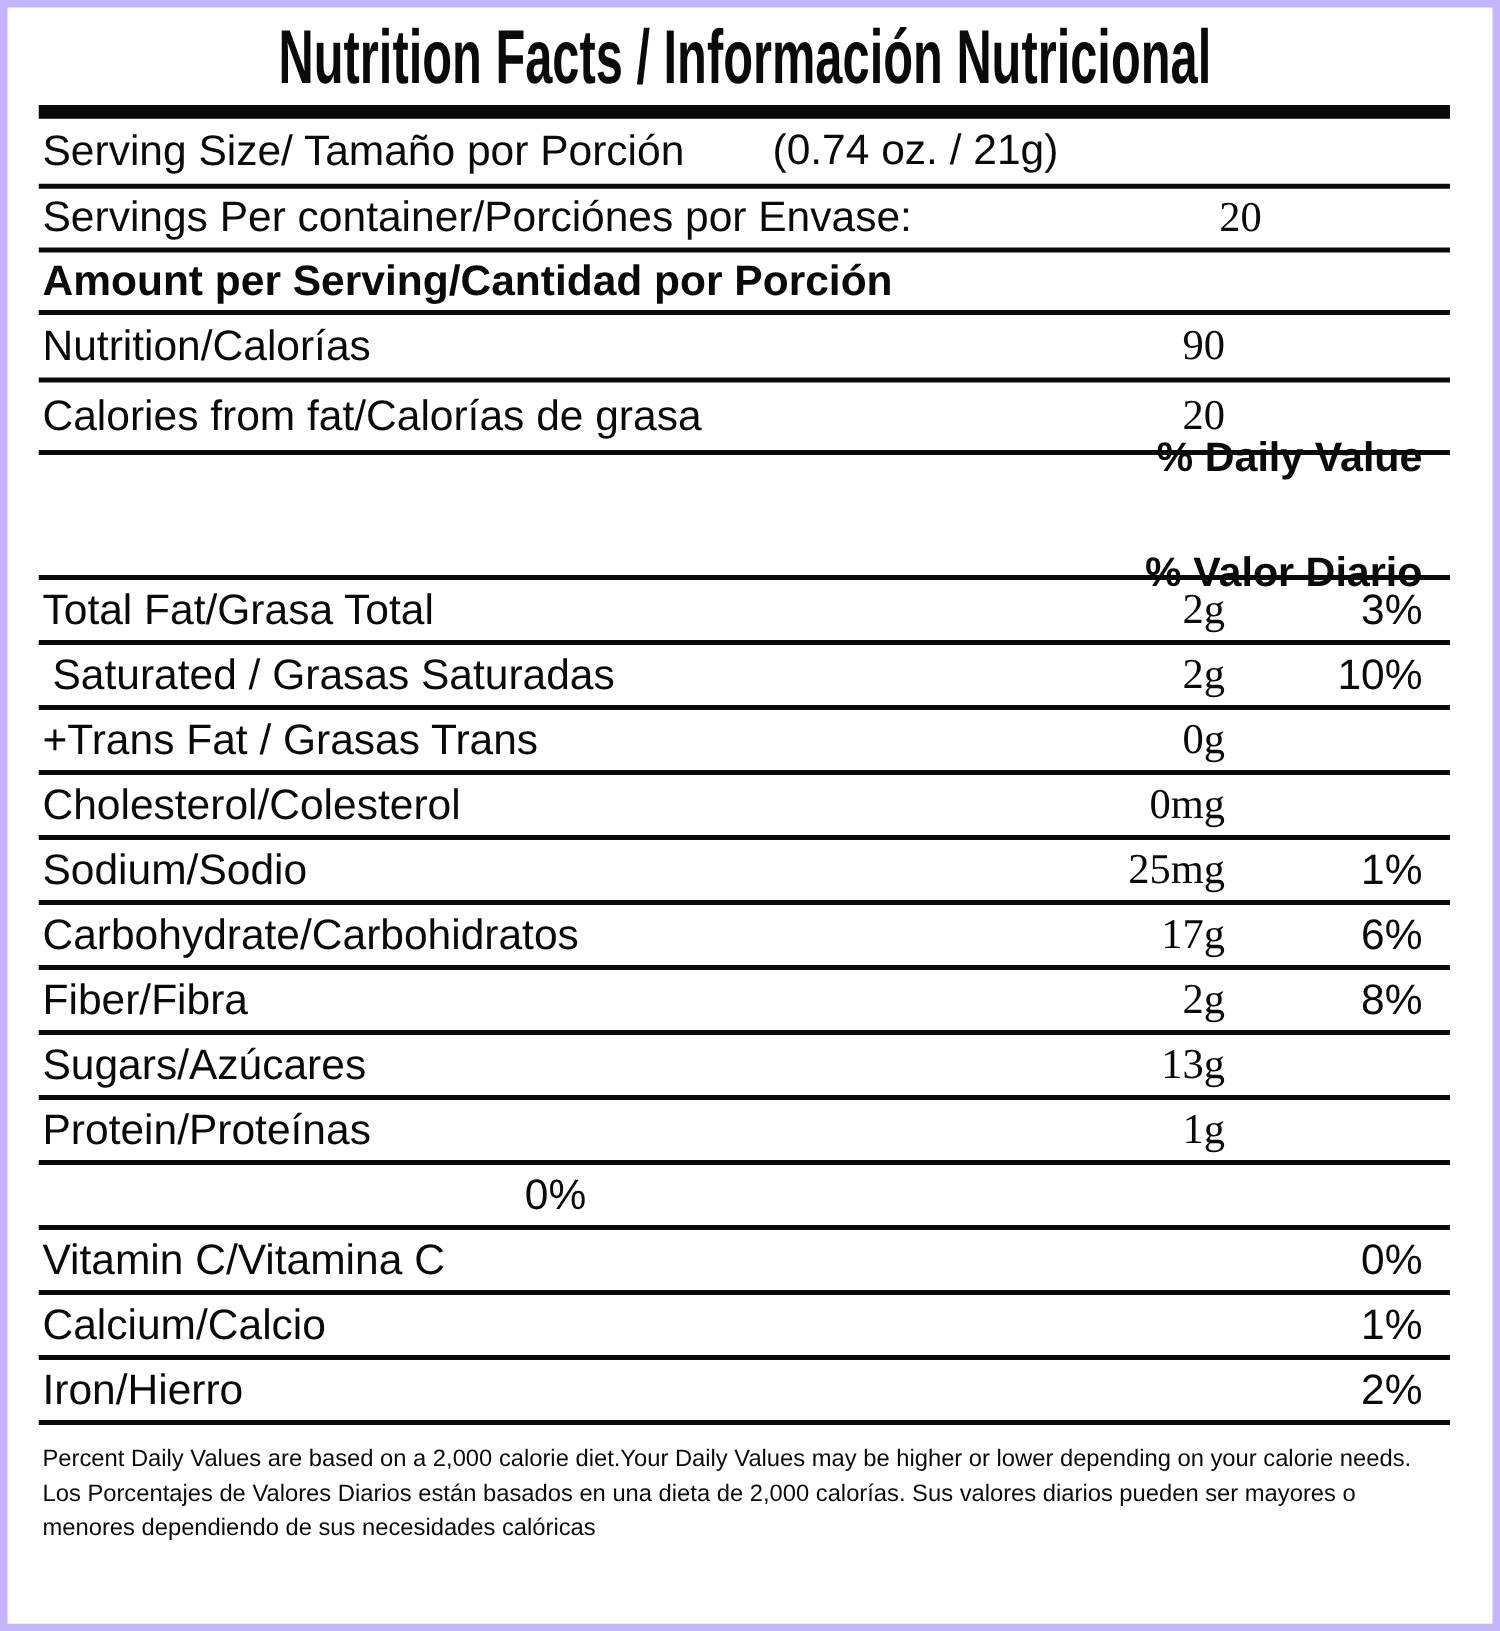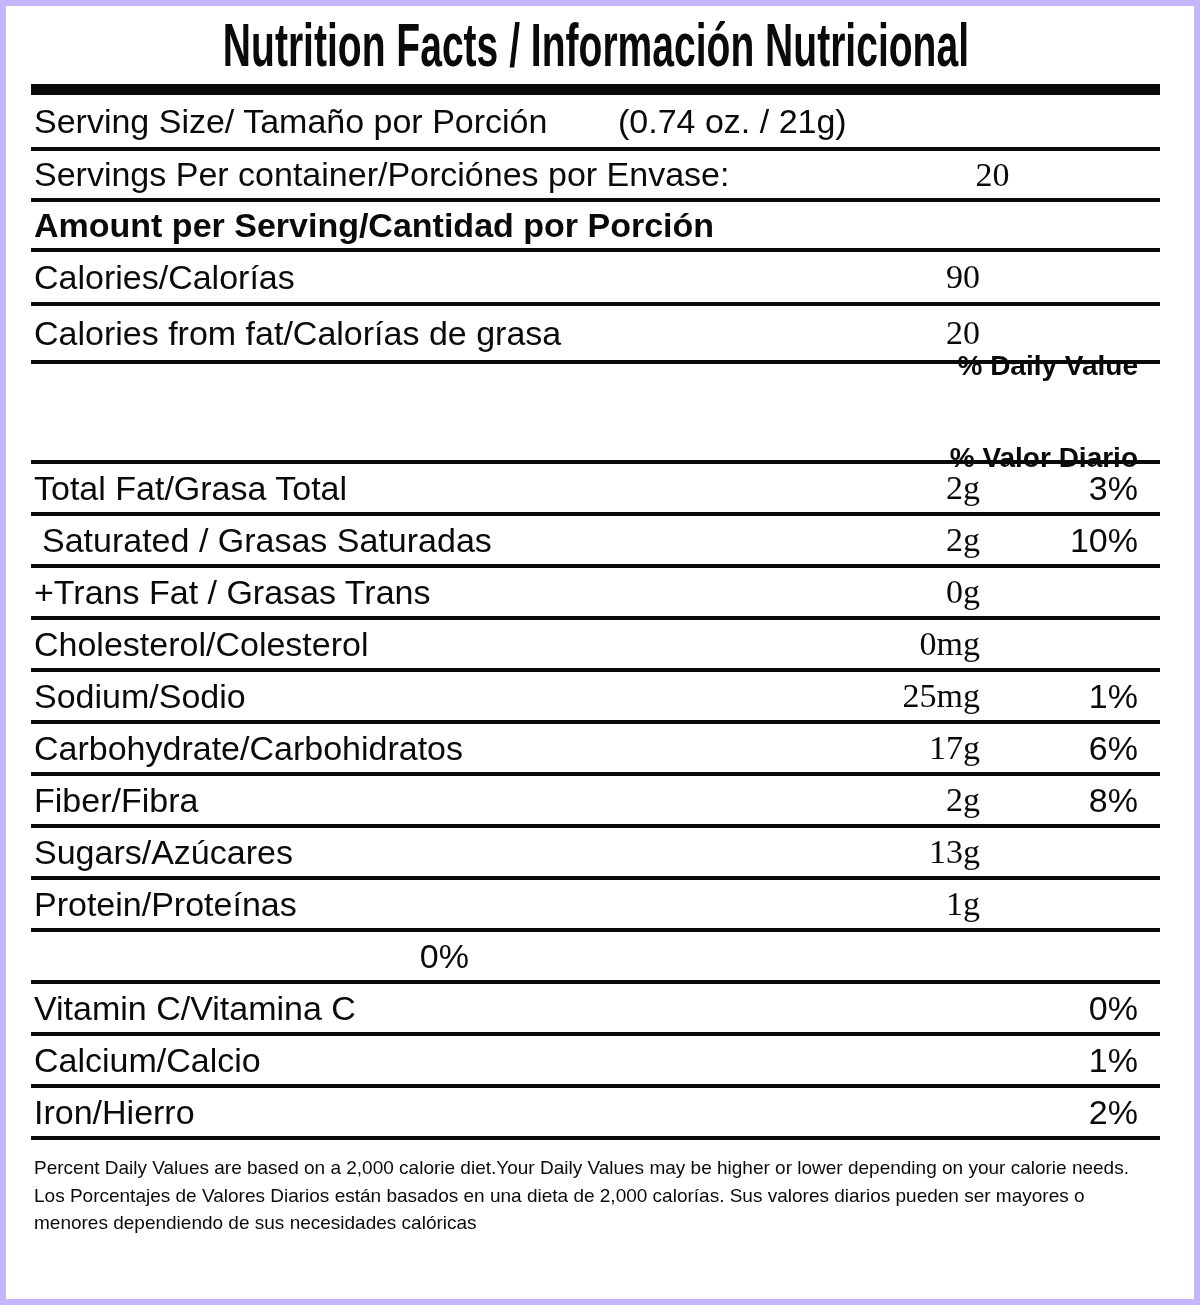--- a/index.html
+++ b/index.html
@@ -51,21 +51,21 @@
   .row-calories-fat { height: 54px; }
   .nutrient-row { height: 48px; }
   .nutrient-row.indent .c-label { padding-left: 11px; }
 
   .dv-block {
     height: 96px;
     border-bottom: 4px solid #0a0a0b;
     display: flex; flex-direction: column; justify-content: center;
     align-items: flex-end;
     padding-right: 22px;
-    font-weight: bold; font-size: 28px;
+    font-weight: bold; font-size: 33px;
     flex: none;
     gap: 44px;
   }
   .dv-block .dv-line { line-height: 48px; white-space: nowrap; }
 
   .footnote {
     flex: 1 1 auto;
     padding: 14px 0 0 3px;
     font-size: 19px;
     line-height: 27.5px;
@@ -91,21 +91,21 @@
     <span class="c-label">Servings Per container/Porciónes por Envase:</span>
     <span class="c-amount">20</span>
     <span class="c-pct"></span>
   </div>
 
   <div class="row row-amount-header">
     <span class="c-label">Amount per Serving/Cantidad por Porción</span>
   </div>
 
   <div class="row row-calories">
-    <span class="c-label">Calories/Calorías</span>
+    <span class="c-label">Nutrition/Calorías</span>
     <span class="c-amount">90</span>
     <span class="c-pct"></span>
   </div>
 
   <div class="row row-calories-fat">
     <span class="c-label">Calories from fat/Calorías de grasa</span>
     <span class="c-amount">20</span>
     <span class="c-pct"></span>
   </div>
 

